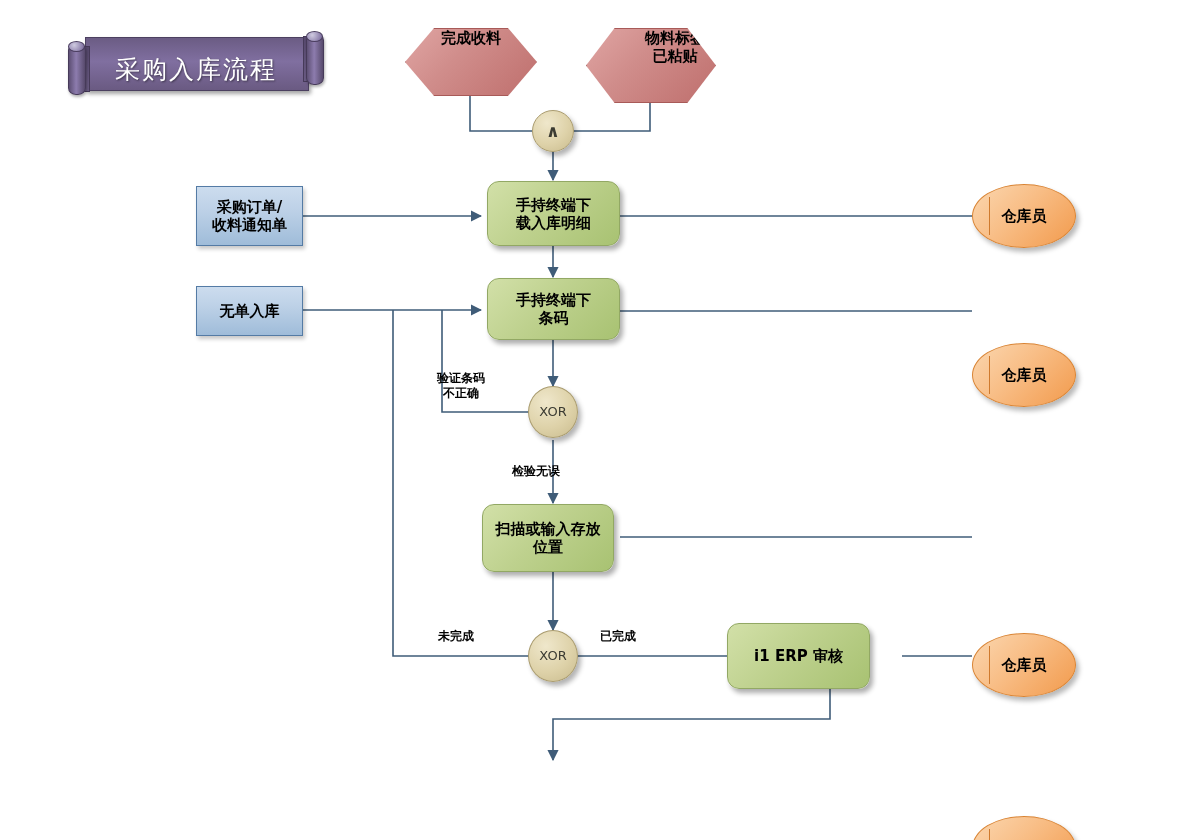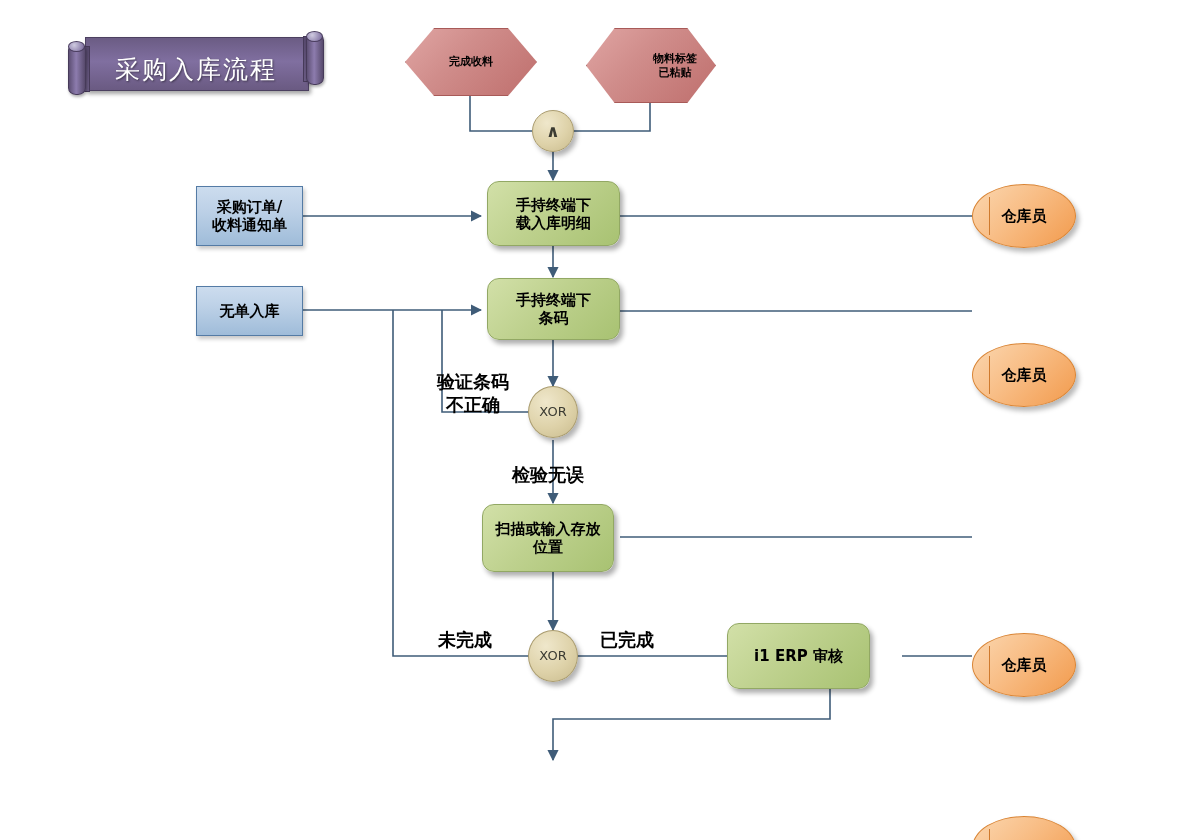--- a/index.html
+++ b/index.html
@@ -118,25 +118,24 @@
     background: linear-gradient(to bottom, #cddcee 0%, #b9cfe6 45%, #93b3d4 100%);
     box-shadow: 2px 3px 4px rgba(0,0,0,0.25);
     font-size: 15px;
     font-weight: bold;
   }
 
   
   .hexagon {
     position: absolute;
     display: flex;
-    align-items: center;
     justify-content: center;
     text-align: center;
     color: #000;
-    font-size: 11px;
+    font-size: 15px;
     font-weight: bold;
     line-height: 1.2;
     background: linear-gradient(135deg, #e0a5a3 0%, #d08d8b 40%, #bf6f6d 100%);
     border: 1px solid #a85a58;
     clip-path: polygon(22% 0%, 78% 0%, 100% 50%, 78% 100%, 22% 100%, 0% 50%);
     filter: drop-shadow(3px 4px 3px rgba(0,0,0,0.3));
   }
 
   
   .role {
@@ -164,21 +163,21 @@
     box-shadow: 3px 4px 5px rgba(0,0,0,0.3);
     font-size: 13px;
     color: #3b3b32;
     font-weight: normal;
   }
   .gate.and { font-size: 17px; font-weight: bold; }
 
   
   .edge-label {
     position: absolute;
-    font-size: 18px;
+    font-size: 12px;
     font-weight: bold;
     color: #000;
     text-align: center;
     line-height: 1.25;
     white-space: nowrap;
   }
 </style>
 </head>
 <body>
 

